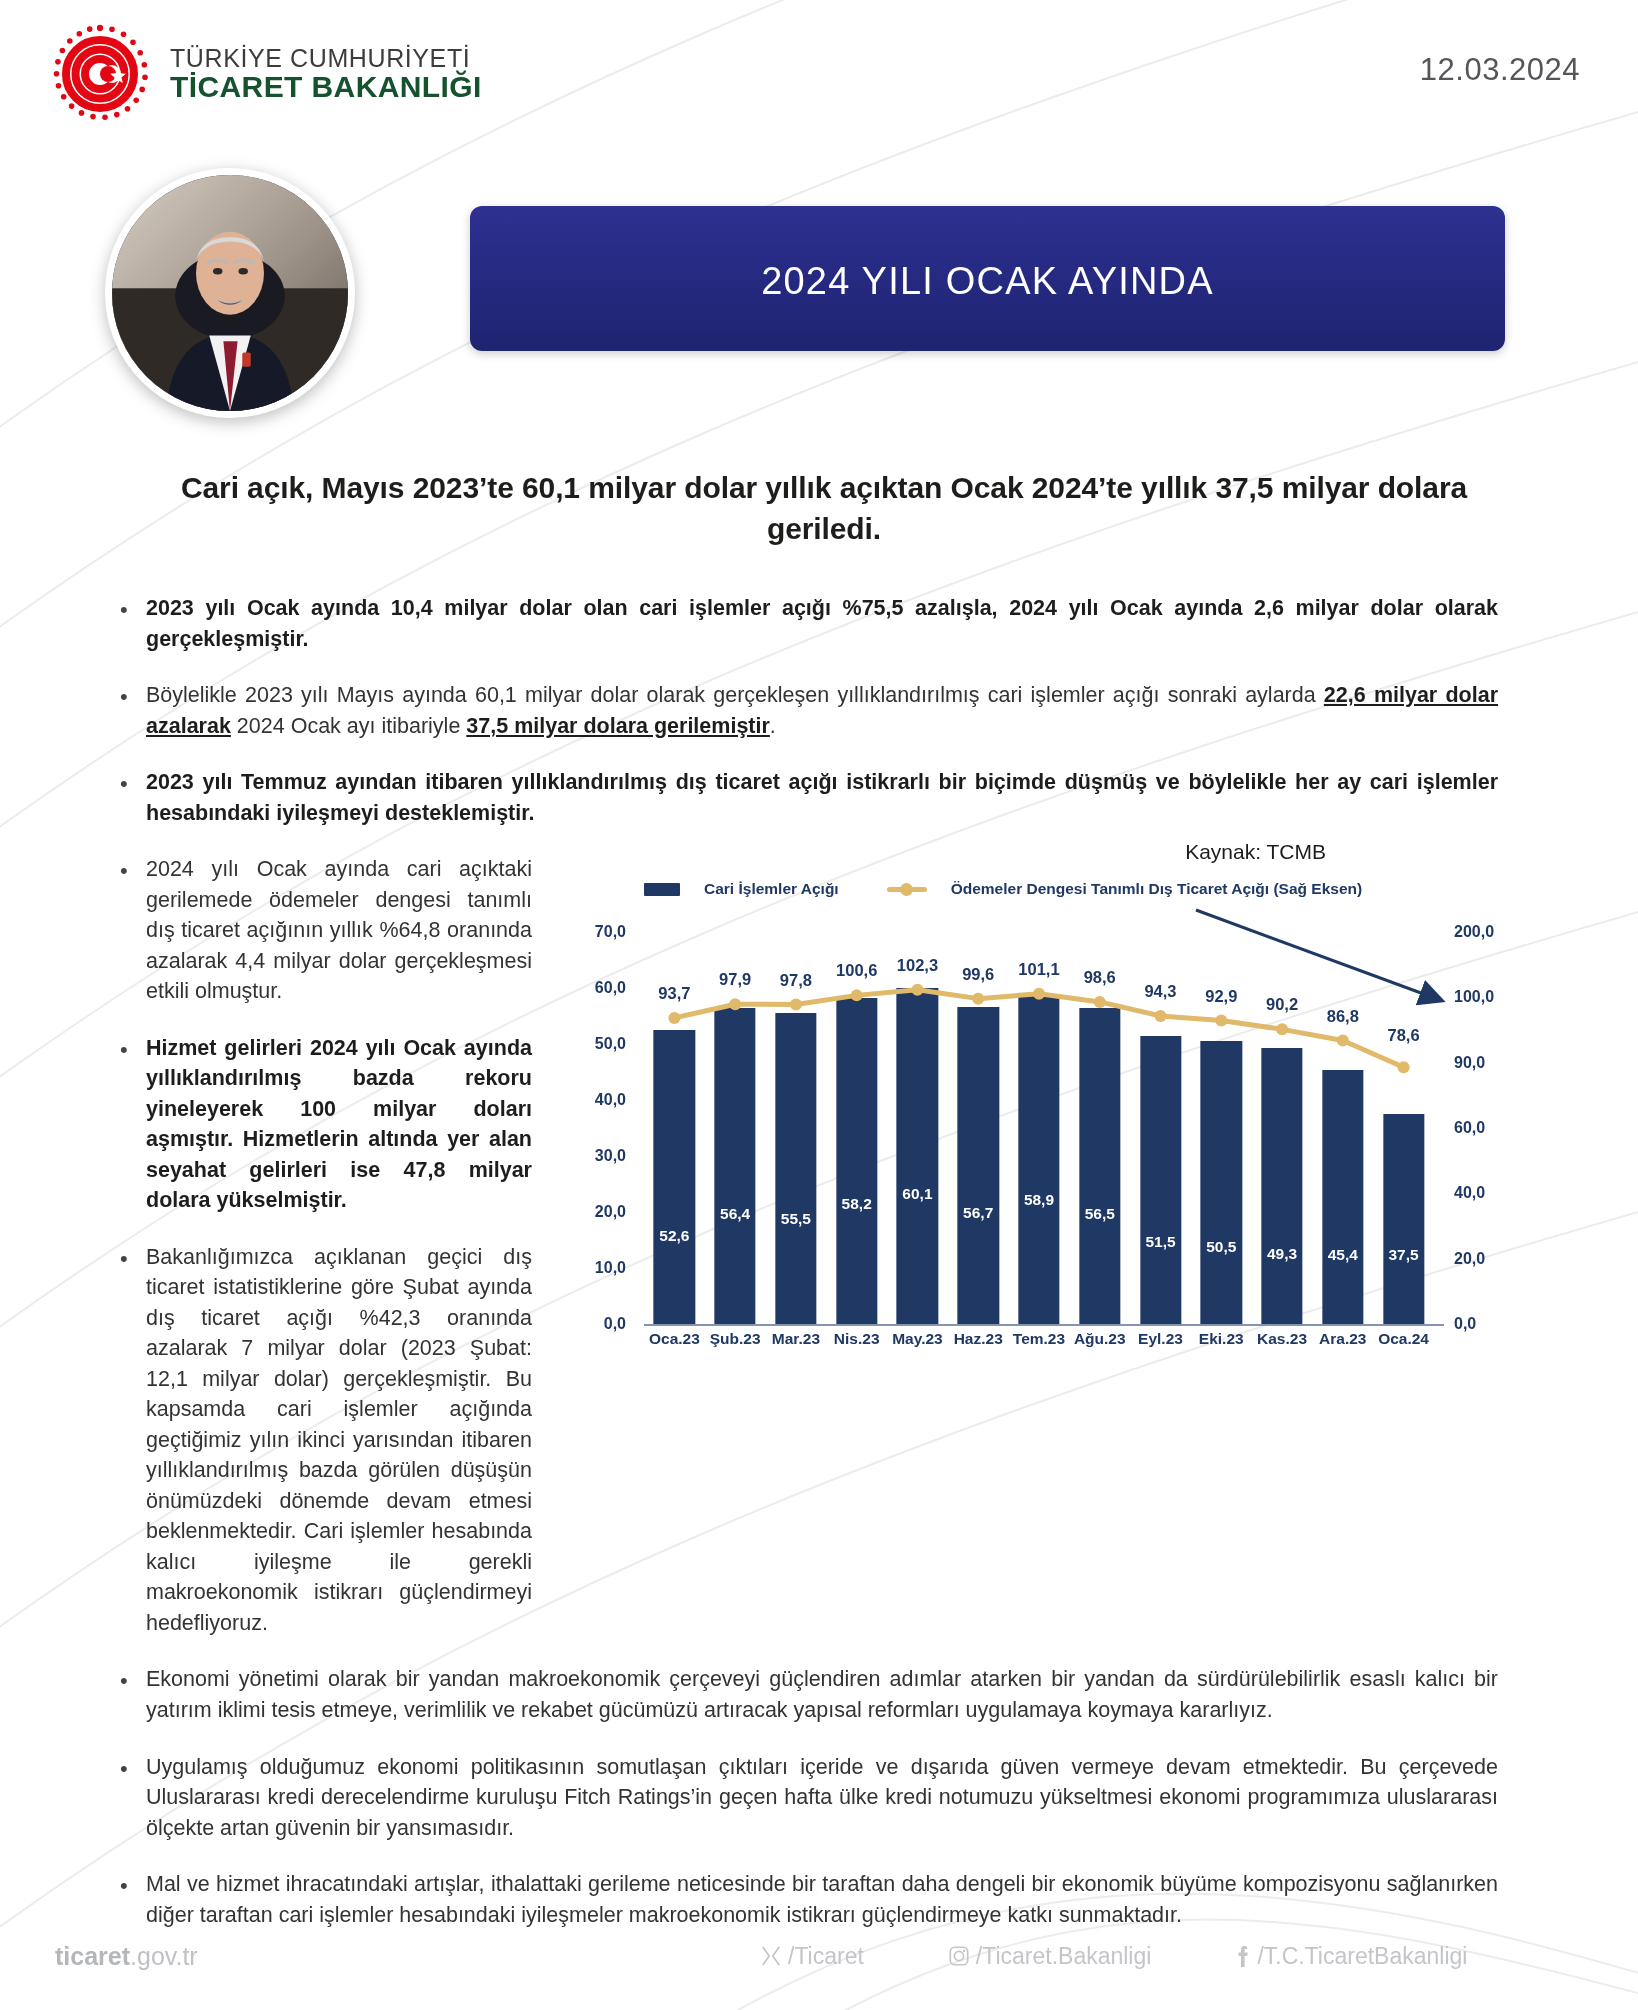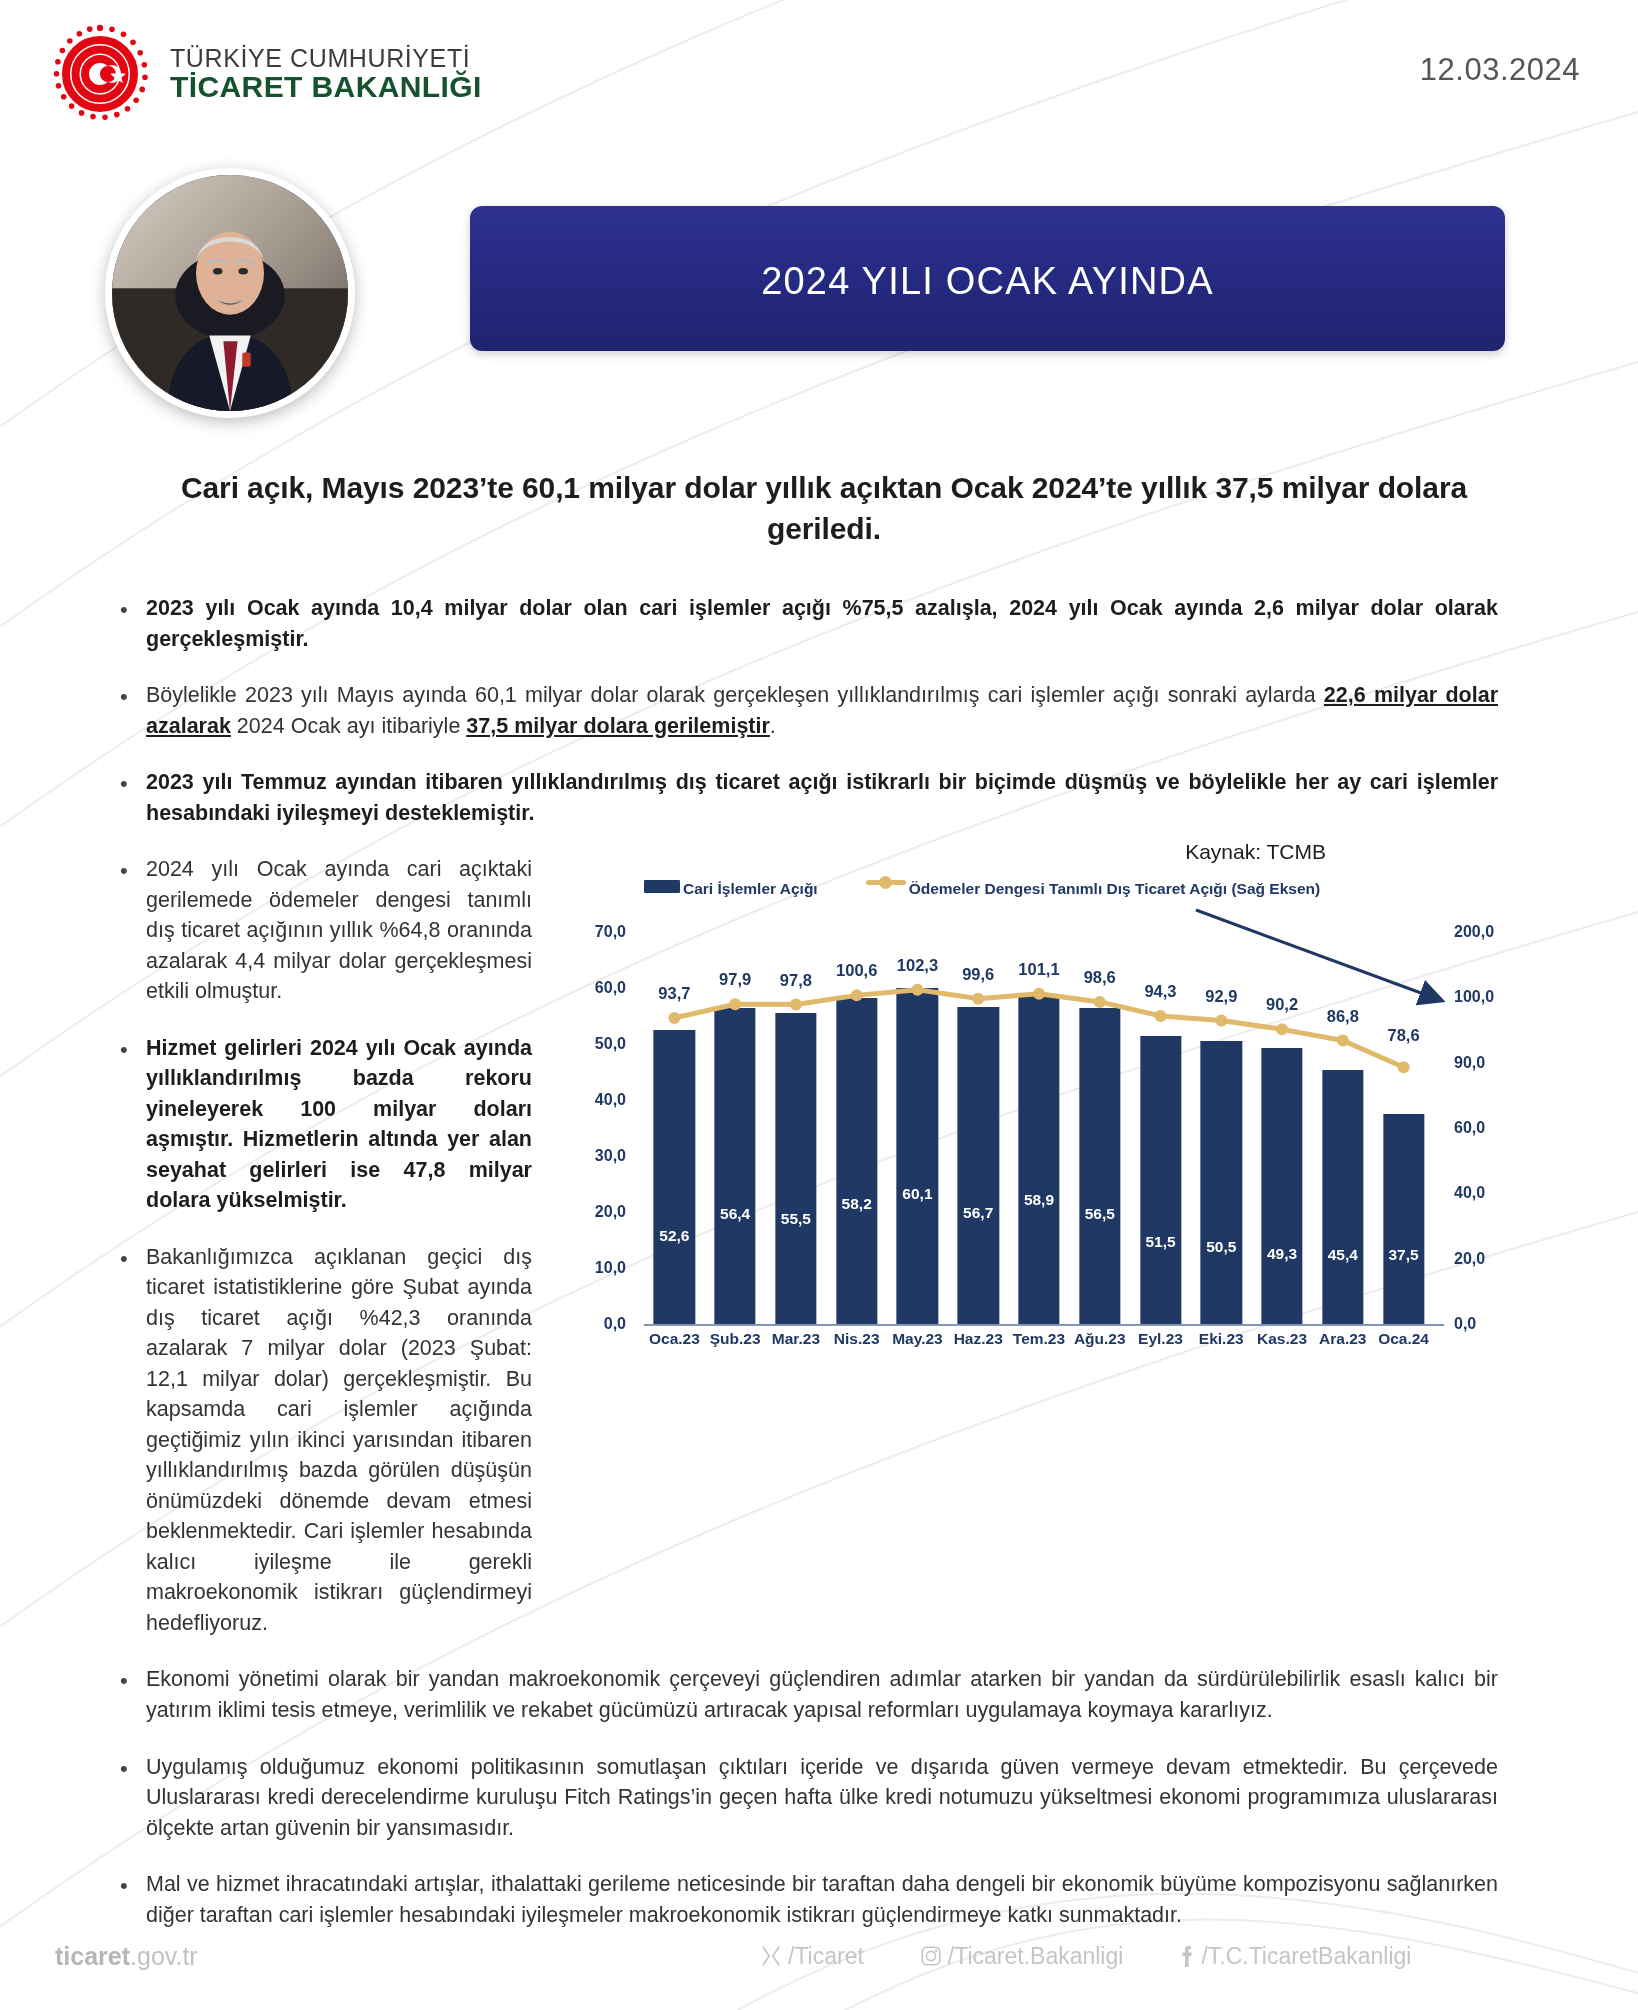--- a/index.html
+++ b/index.html
@@ -99,21 +99,21 @@
   .chart-box { position:relative; width:960px; height:560px; }
   .chart-source {
     position:absolute; right:190px; top:0px;
     font-size:21px; color:#1d1d1b;
   }
   .legend {
     position:absolute; left:88px; top:40px; width:860px;
     display:flex; align-items:center; gap:48px;
     font-size:15.5px; font-weight:bold; color:#1f3864;
   }
-  .legend-item { display:flex; gap:3px; white-space:nowrap; }
+  .legend-item { display:flex; align-items:center; gap:24px; white-space:nowrap; }
   .legend-swatch-bar { width:36px; height:13px; background:#1f3864; border-radius:1px; }
   .legend-swatch-line { width:40px; height:5px; background:#e0b96a; border-radius:3px; position:relative; }
   .legend-swatch-line::after {
     content:""; position:absolute; left:13px; top:-4px; width:13px; height:13px;
     border-radius:50%; background:#e0b96a;
   }
 
   .plot { position:absolute; left:88px; top:92px; width:790px; height:392px; }
   .axis-left, .axis-right {
     position:absolute; top:92px; width:80px; height:392px;
@@ -152,21 +152,21 @@
 
   
   .footer {
     position:absolute; bottom:0; left:0; width:1638px; height:108px;
     display:flex; align-items:center;
     color:#bfc1c4;
   }
   .footer-left { position:absolute; left:55px; font-size:25px; }
   .footer-left b { color:#b4b6b9; font-weight:bold; }
   .footer-socials {
-    position:absolute; left:760px; display:flex; align-items:center; gap:56px;
+    position:absolute; left:760px; display:flex; align-items:center; gap:84px;
     font-size:23px; color:#c3c5c8;
   }
   .soc { display:flex; align-items:center; gap:6px; white-space:nowrap; }
   .soc svg { display:block; }
 </style>
 </head>
 <body>
 
 <div class="bg-swoosh">
   <svg viewBox="0 0 1638 2010" preserveAspectRatio="none">

